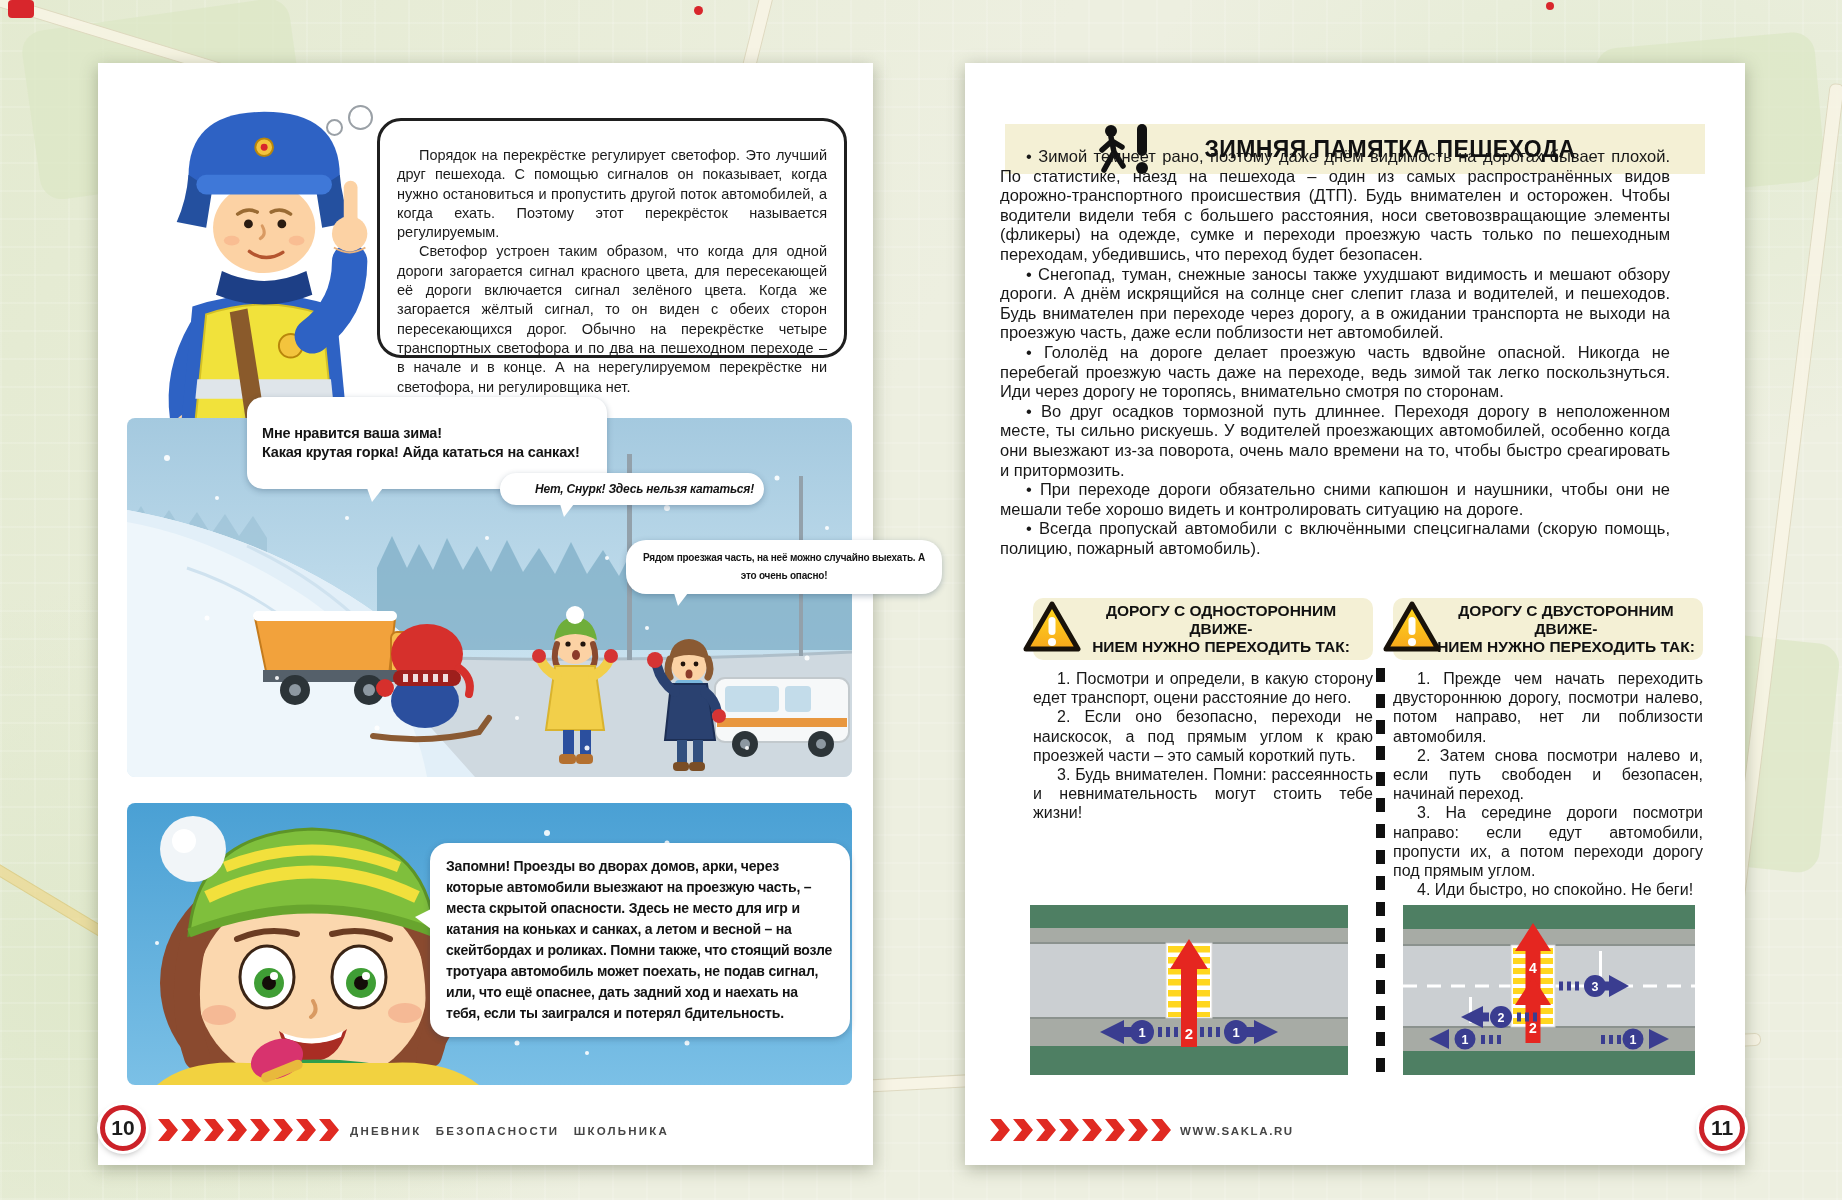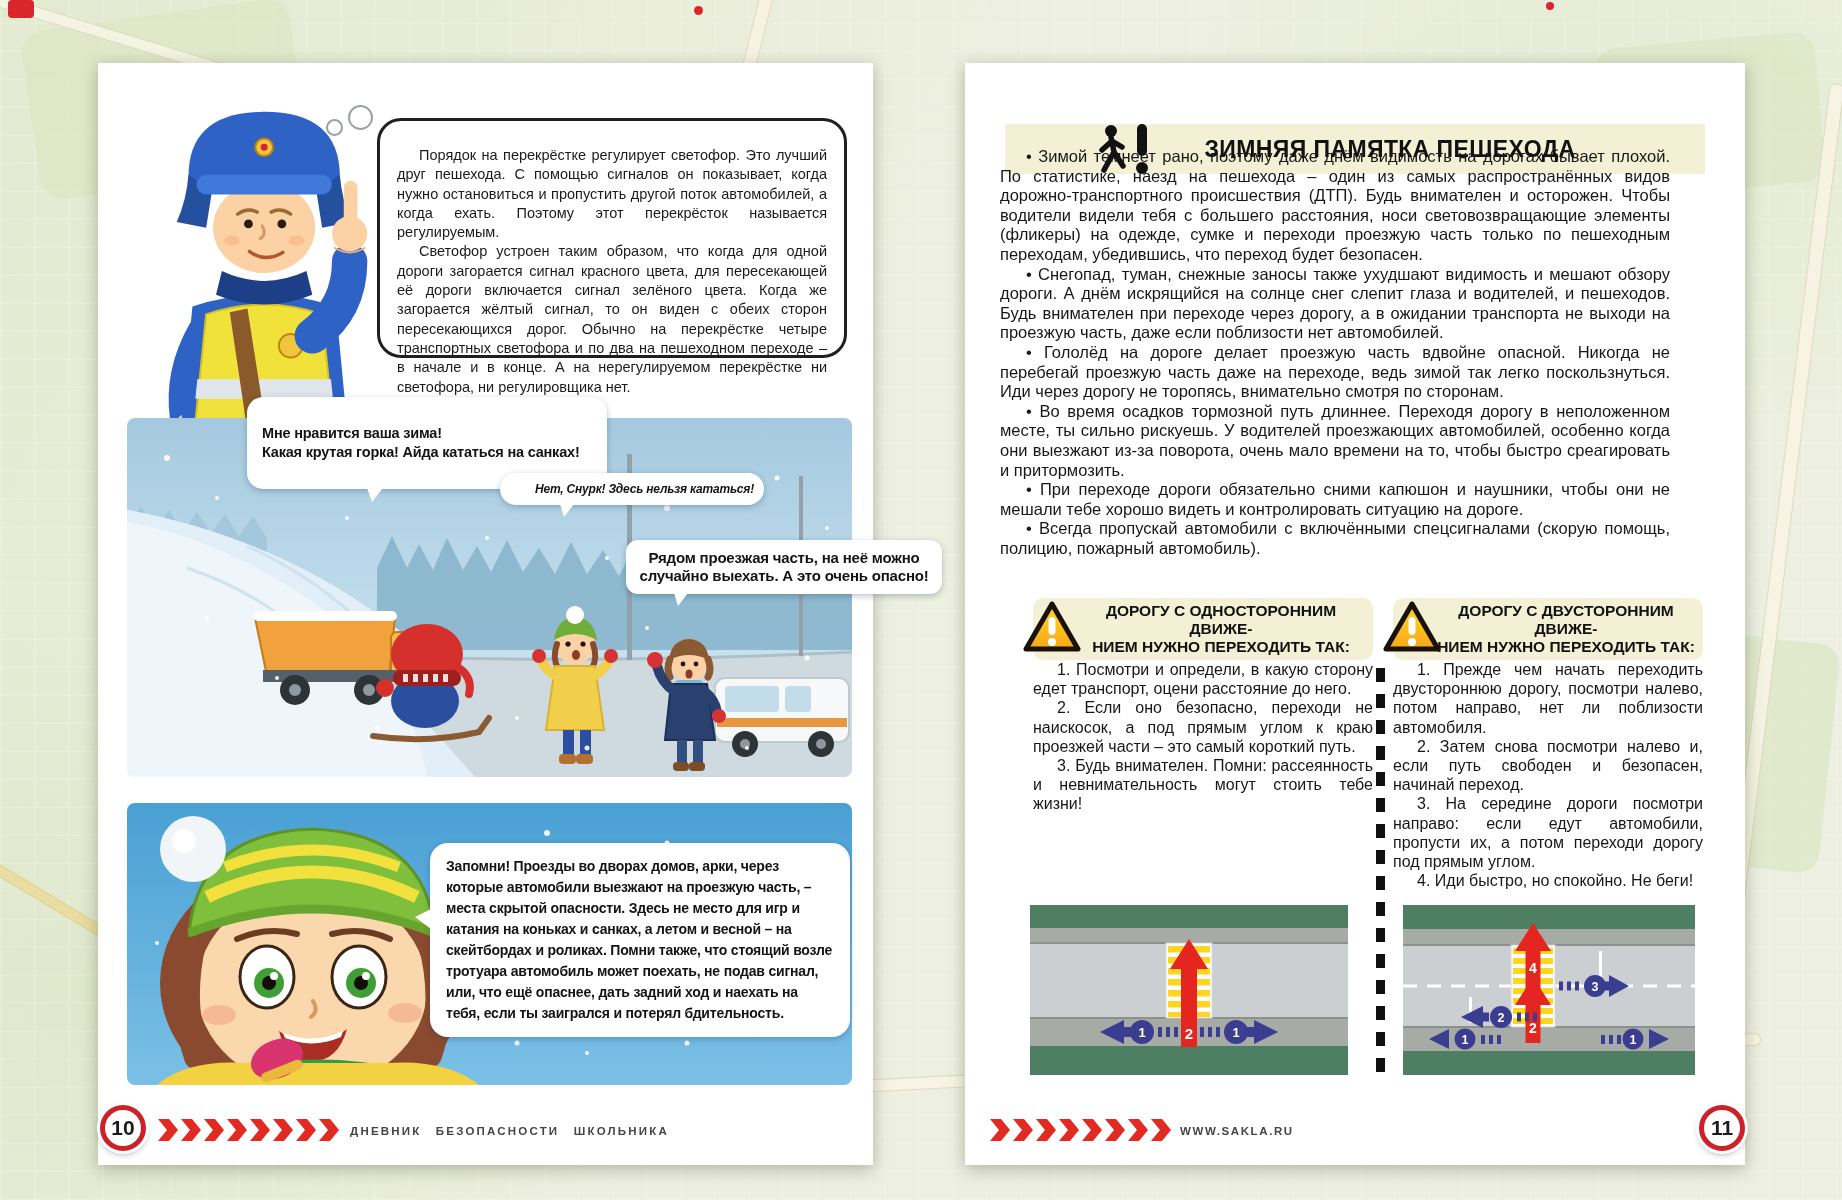--- a/index.html
+++ b/index.html
@@ -38,37 +38,37 @@
   .panel-comic{left:22px;top:355px;width:725px;height:359px;}
   .panel-blue{left:22px;top:740px;width:725px;height:282px;overflow:visible;}
   .panel svg{display:block;width:100%;height:100%;}
   .bubble{position:absolute;background:#fff;border-radius:16px;box-shadow:0 2px 6px rgba(25,55,85,.3);
     font-weight:bold;color:#141414;letter-spacing:-.2px;}
   .bubble .tail{position:absolute;width:0;height:0;border-style:solid;}
   .bub1{left:149px;top:334px;width:330px;padding:8px 15px;font-size:14.5px;line-height:19px;white-space:pre-line;}
   .bub1 .tail{bottom:-13px;left:120px;border-width:14px 11px 0 5px;border-color:#fff transparent transparent transparent;}
   .bub2{left:402px;top:410px;width:244px;padding:9px 10px;font-size:12px;text-align:right;border-radius:20px;font-style:italic;}
   .bub2 .tail{bottom:-12px;left:60px;border-width:13px 10px 0 4px;border-color:#fff transparent transparent transparent;}
-  .bub3{left:528px;top:477px;width:292px;padding:9px 12px;font-size:15px;line-height:18px;text-align:center;border-radius:12px;}
+  .bub3{left:528px;top:477px;width:292px;padding:9px 12px;font-size:10px;line-height:18px;text-align:center;border-radius:20px;}
   .bub3 .tail{bottom:-12px;left:48px;border-width:13px 10px 0 4px;border-color:#fff transparent transparent transparent;}
   .bub-big{left:325px;top:780px;width:420px;box-sizing:border-box;padding:13px 16px;font-size:14px;line-height:21px;border-radius:18px;text-align:left;}
   .bub-big .tail{left:-15px;top:66px;border-width:8px 16px 12px 0;border-color:transparent #fff transparent transparent;}
   
   .hdr-strip{position:absolute;left:40px;top:25px;width:700px;height:50px;background:#f4f0d5;display:flex;align-items:center;margin-top:36px;}
   .hdr-strip .ped{position:absolute;left:90px;top:-6px;}
   .hdr-title{flex:1;text-align:center;font-size:23px;font-weight:bold;color:#111;letter-spacing:.4px;padding-left:70px;}
   .bullets{position:absolute;left:35px;top:84px;width:670px;}
   .bullets p{margin:0;text-indent:26px;text-align:justify;font-size:16.5px;line-height:19.6px;color:#171717;}
   .wcol{position:absolute;top:535px;}
   .wcol.left{left:68px;width:340px;}
   .wcol.right{left:428px;width:310px;}
   .whead{position:relative;background:#f4f0d5;border-radius:10px;min-height:56px;display:flex;align-items:center;justify-content:center;padding:4px 8px 4px 44px;box-sizing:border-box;}
   .whead .tri{position:absolute;left:-10px;top:2px;}
   .wtitle{font-size:15.5px;line-height:18px;font-weight:bold;text-align:center;white-space:pre-line;color:#111;}
-  .wlist{margin-top:0;}
+  .wlist{margin-top:9px;}
   .wlist p{margin:0;text-indent:24px;text-align:justify;font-size:16px;line-height:19.2px;color:#171717;}
   .divider{position:absolute;left:411px;top:605px;width:9px;height:407px;
     background:repeating-linear-gradient(180deg,#101010 0 14px,transparent 14px 26px);}
   .diag{position:absolute;top:842px;}
   .diag.left{left:65px;width:318px;height:170px;}
   .diag.right{left:438px;width:292px;height:170px;}
   .diag svg{display:block;width:100%;height:100%;}
   
   .badge{position:absolute;width:46px;height:46px;border-radius:50%;background:#fff;border:5px solid #cc2128;
     box-sizing:border-box;display:flex;align-items:center;justify-content:center;
@@ -365,21 +365,21 @@
       <circle cx="47" cy="50" r="6" fill="#111"></circle>
     </svg>
     <div class="hdr-title">ЗИМНЯЯ ПАМЯТКА ПЕШЕХОДА</div>
   </div>
 
   <div class="bullets">
 
   <p>• Зимой темнеет рано, поэтому даже днём видимость на дорогах бывает плохой. По статистике, наезд на пешехода – один из самых распространённых видов дорожно-транспортного происшествия (ДТП). Будь внимателен и осторожен. Чтобы водители видели тебя с большего расстояния, носи световозвращающие элементы (фликеры) на одежде, сумке и переходи проезжую часть только по пешеходным переходам, убедившись, что переход будет безопасен.</p>
       <p>• Снегопад, туман, снежные заносы также ухудшают видимость и мешают обзору дороги. А днём искрящийся на солнце снег слепит глаза и водителей, и пешеходов. Будь внимателен при переходе через дорогу, а в ожидании транспорта не выходи на проезжую часть, даже если поблизости нет автомобилей.</p>
       <p>• Гололёд на дороге делает проезжую часть вдвойне опасной. Никогда не перебегай проезжую часть даже на переходе, ведь зимой так легко поскользнуться. Иди через дорогу не торопясь, внимательно смотря по сторонам.</p>
-      <p>• Во время осадков тормозной путь длиннее. Переходя дорогу в неположенном месте, ты сильно рискуешь. У водителей проезжающих автомобилей, особенно когда они выезжают из-за поворота, очень мало времени на то, чтобы быстро среагировать и притормозить.</p>
+      <p>• Во друг осадков тормозной путь длиннее. Переходя дорогу в неположенном месте, ты сильно рискуешь. У водителей проезжающих автомобилей, особенно когда они выезжают из-за поворота, очень мало времени на то, чтобы быстро среагировать и притормозить.</p>
       <p>• При переходе дороги обязательно сними капюшон и наушники, чтобы они не мешали тебе хорошо видеть и контролировать ситуацию на дороге.</p>
       <p>• Всегда пропускай автомобили с включёнными спецсигналами (скорую помощь, полицию, пожарный автомобиль).</p>
     </div>
 
   <div class="wcol left">
     <div class="whead">
       <svg class="tri" width="58" height="54" viewBox="0 0 58 54">
         <defs>
             <linearGradient id="tg1" x1="0" y1="0" x2="0" y2="1">
               <stop offset="0" stop-color="#ffd91e"></stop>

